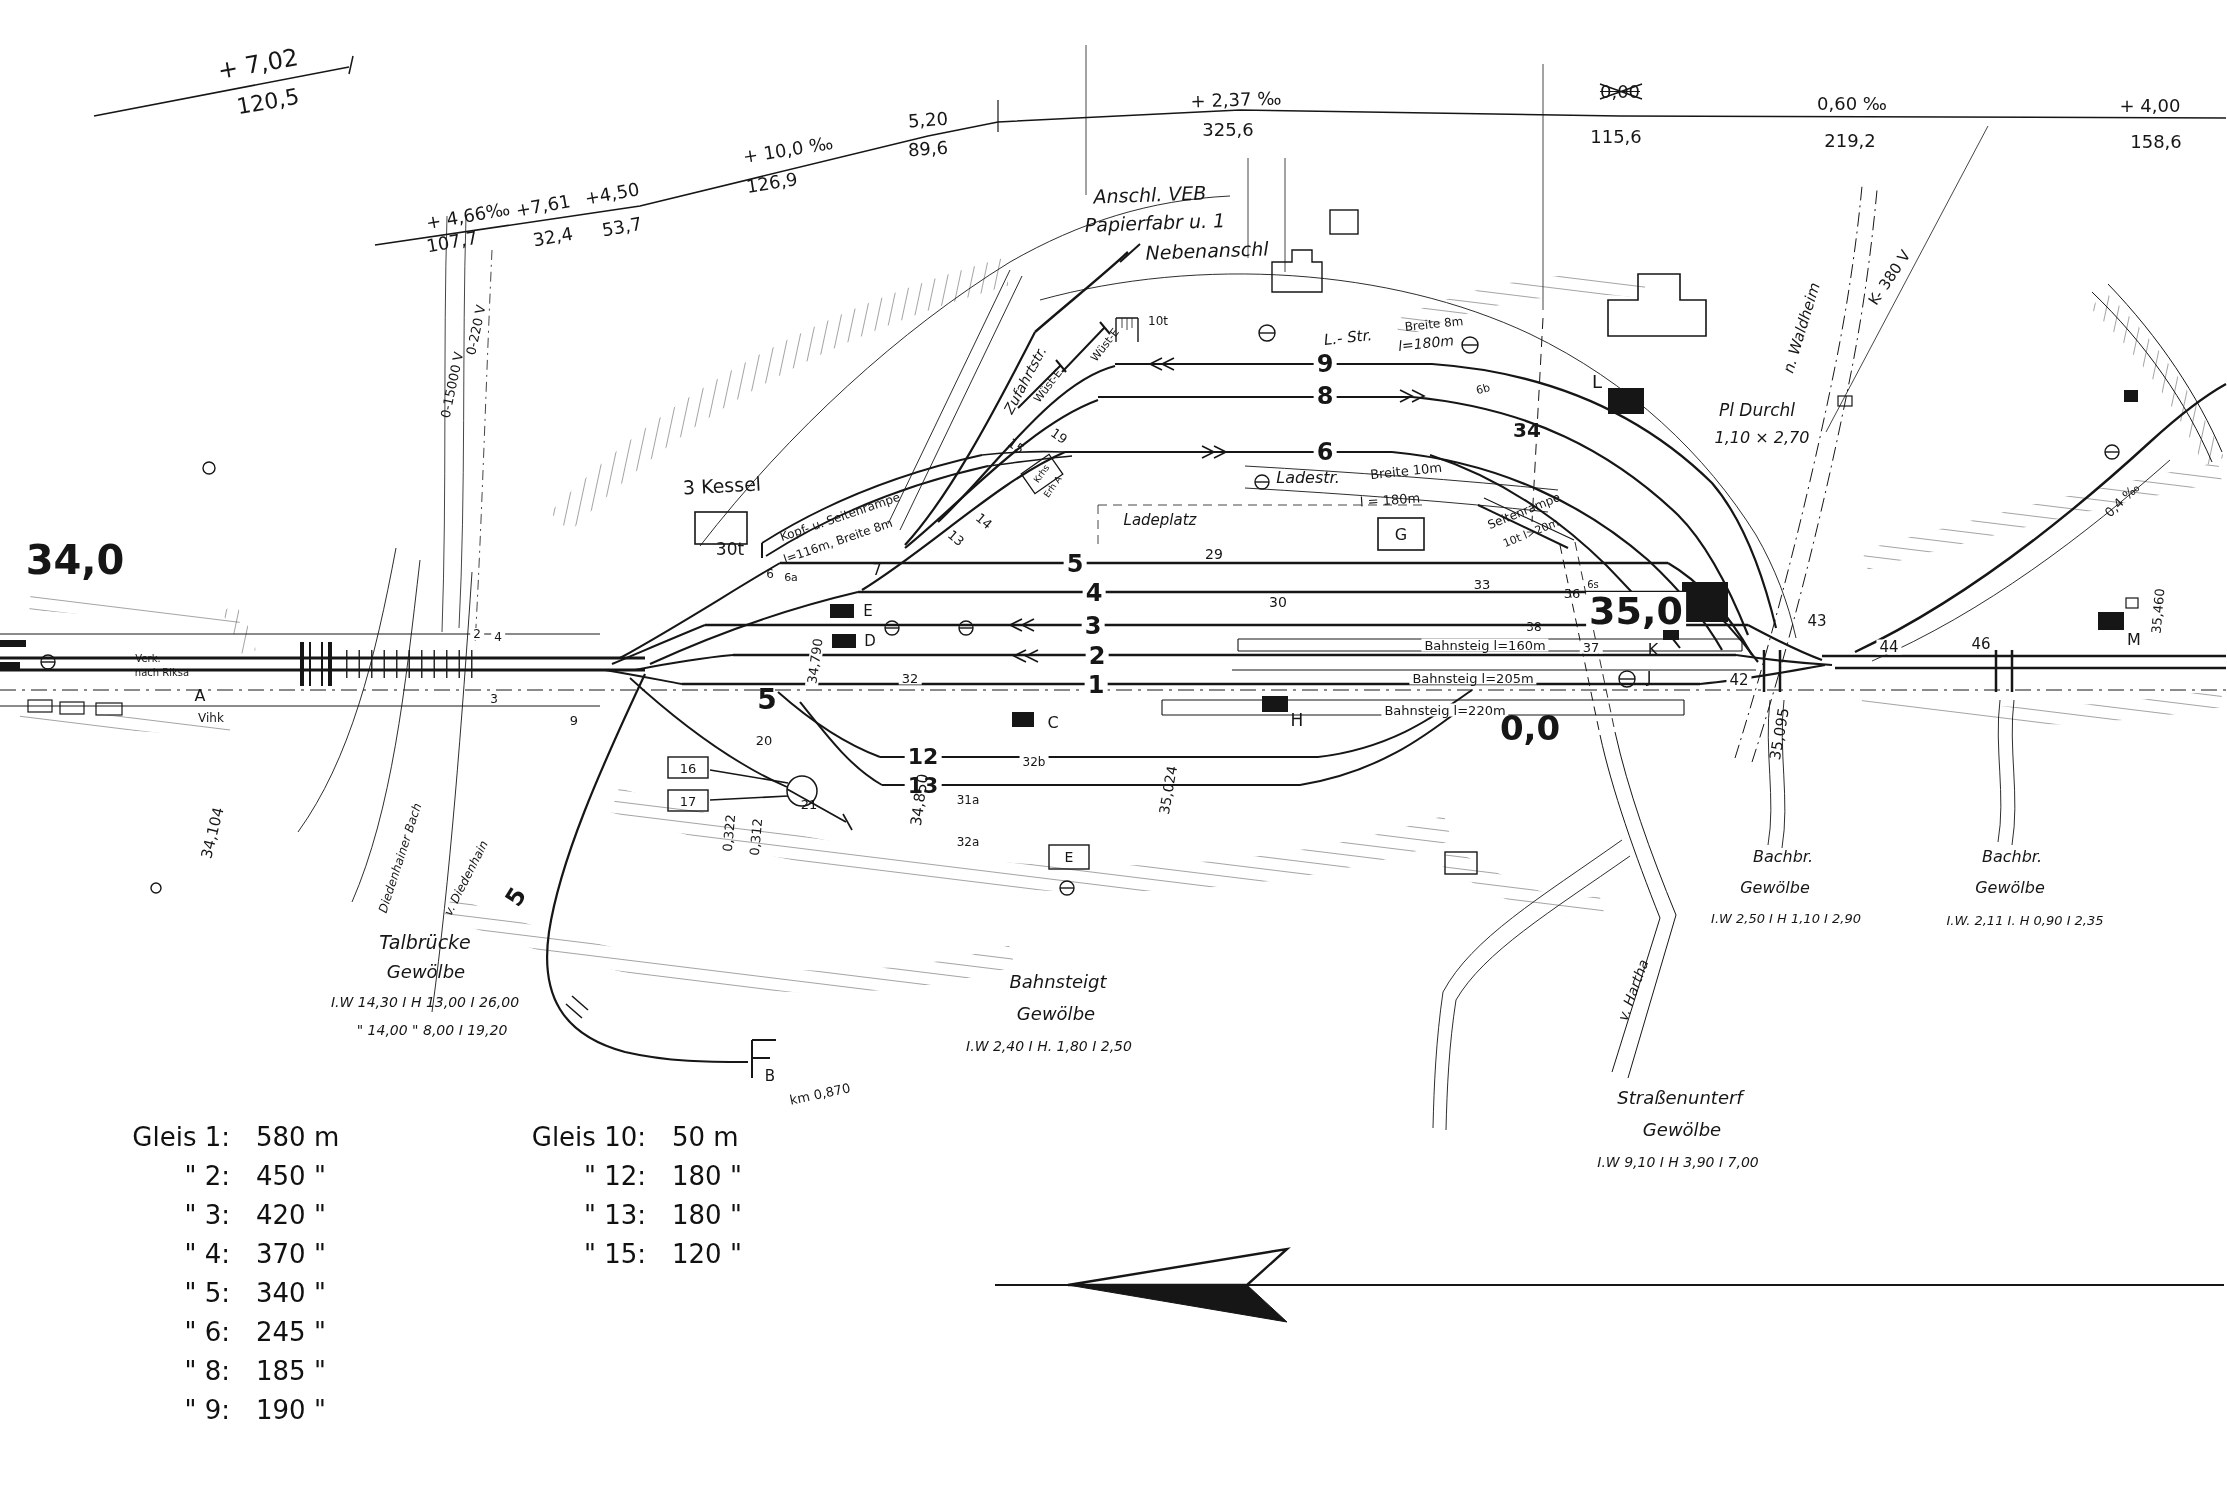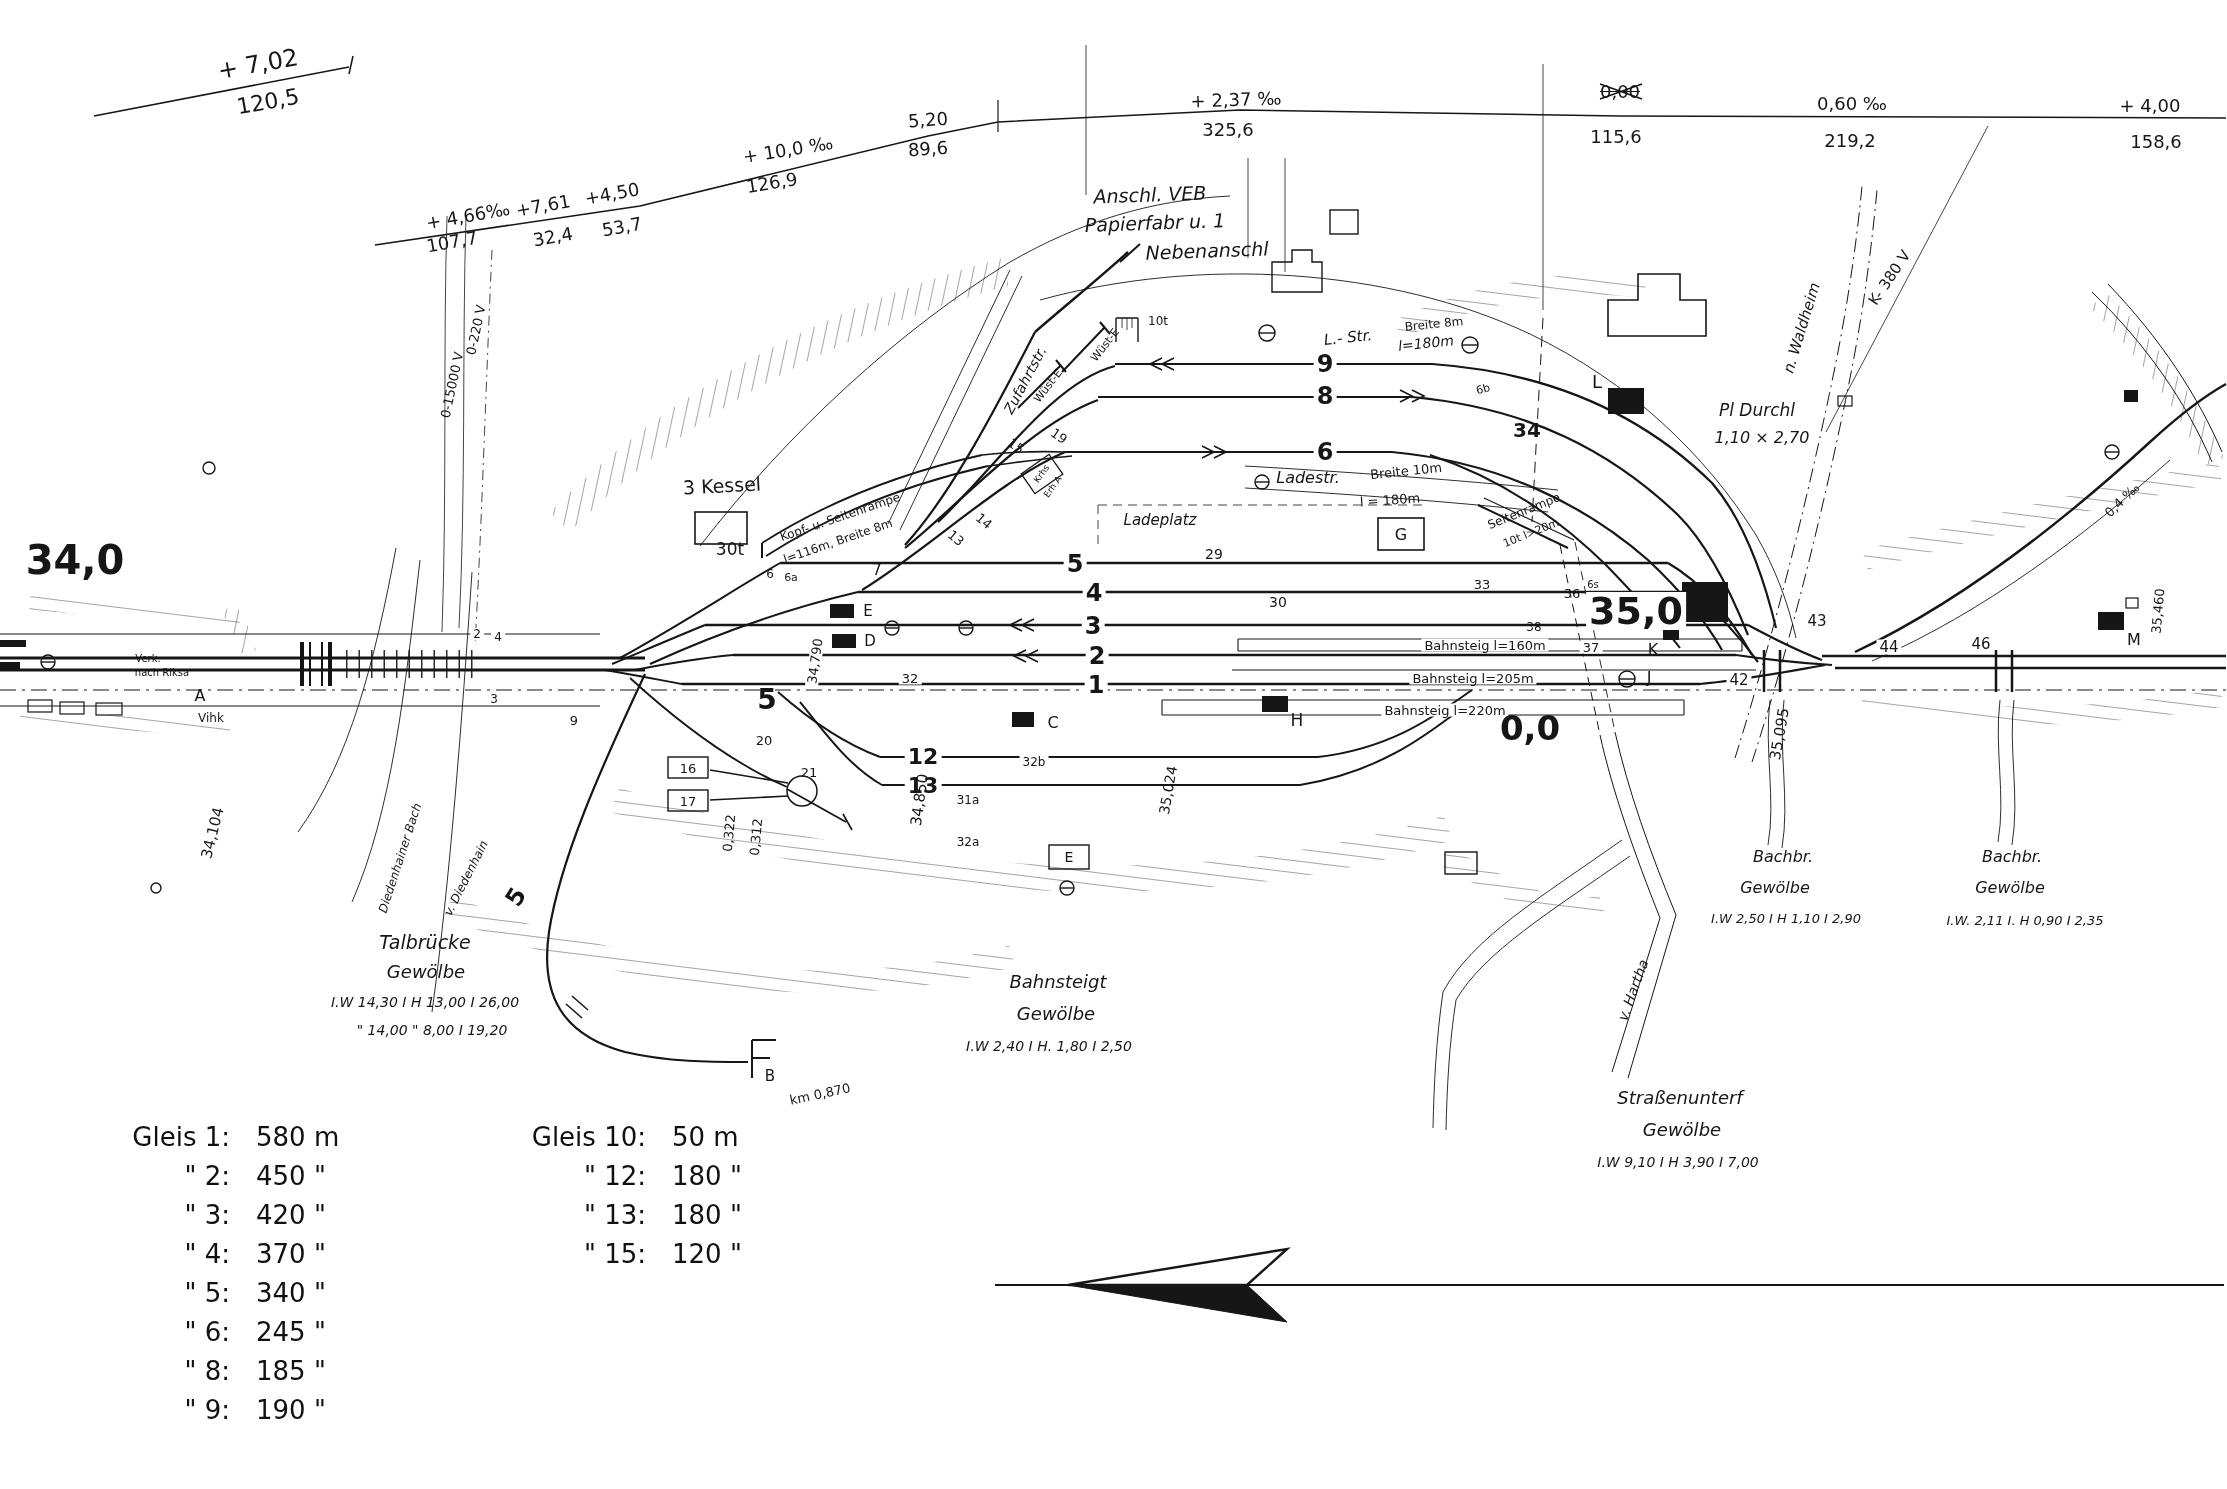--- a/index.html
+++ b/index.html
@@ -316,21 +316,21 @@
       <div class="lb bg" style="left: 498px; top: 637px; font-size: 12px; transform: translate(-50%, -50%) rotate(0deg);">4</div>
       <div class="lb bg" style="left: 494px; top: 699px; font-size: 12px; transform: translate(-50%, -50%) rotate(0deg);">3</div>
       <div class="lb" style="left: 574px; top: 720px; font-size: 13px; transform: translate(-50%, -50%) rotate(0deg);">9</div>
       <div class="lb b" style="left: 767px; top: 700px; font-size: 28px; transform: translate(-50%, -50%) rotate(0deg);">5</div>
       <div class="lb bg" style="left: 910px; top: 678px; font-size: 13px; transform: translate(-50%, -50%) rotate(0deg);">32</div>
       <div class="lb b bg" style="left: 923px; top: 757px; font-size: 22px; transform: translate(-50%, -50%) rotate(0deg);">12</div>
       <div class="lb b bg" style="left: 923px; top: 786px; font-size: 22px; transform: translate(-50%, -50%) rotate(0deg);">13</div>
       <div class="lb bg" style="left: 1034px; top: 762px; font-size: 12px; transform: translate(-50%, -50%) rotate(0deg);">32b</div>
       <div class="lb" style="left: 968px; top: 800px; font-size: 12px; transform: translate(-50%, -50%) rotate(0deg);">31a</div>
       <div class="lb" style="left: 968px; top: 842px; font-size: 12px; transform: translate(-50%, -50%) rotate(0deg);">32a</div>
-      <div class="lb" style="left: 809px; top: 772px; font-size: 13px; transform: translate(-50%, -50%) rotate(0deg);">21</div>
+      <div class="lb" style="left: 809px; top: 804px; font-size: 13px; transform: translate(-50%, -50%) rotate(0deg);">21</div>
       <div class="lb" style="left: 764px; top: 740px; font-size: 13px; transform: translate(-50%, -50%) rotate(0deg);">20</div>
       <div class="lb" style="left: 688px; top: 768px; font-size: 13px; transform: translate(-50%, -50%) rotate(0deg);">16</div>
       <div class="lb" style="left: 688px; top: 801px; font-size: 13px; transform: translate(-50%, -50%) rotate(0deg);">17</div>
       <div class="lb" style="left: 1053px; top: 723px; font-size: 16px; transform: translate(-50%, -50%) rotate(0deg);">C</div>
       <div class="lb bg" style="left: 1485px; top: 645px; font-size: 13px; transform: translate(-50%, -50%) rotate(0deg);">Bahnsteig l=160m</div>
       <div class="lb bg" style="left: 1473px; top: 678px; font-size: 13px; transform: translate(-50%, -50%) rotate(0deg);">Bahnsteig l=205m</div>
       <div class="lb bg" style="left: 1445px; top: 710px; font-size: 13px; transform: translate(-50%, -50%) rotate(0deg);">Bahnsteig l=220m</div>
       <div class="lb" style="left: 1482px; top: 584px; font-size: 13px; transform: translate(-50%, -50%) rotate(0deg);">33</div>
       <div class="lb" style="left: 1572px; top: 593px; font-size: 13px; transform: translate(-50%, -50%) rotate(0deg);">36</div>
       <div class="lb" style="left: 1593px; top: 585px; font-size: 10px; transform: translate(-50%, -50%) rotate(0deg);">6s</div>

